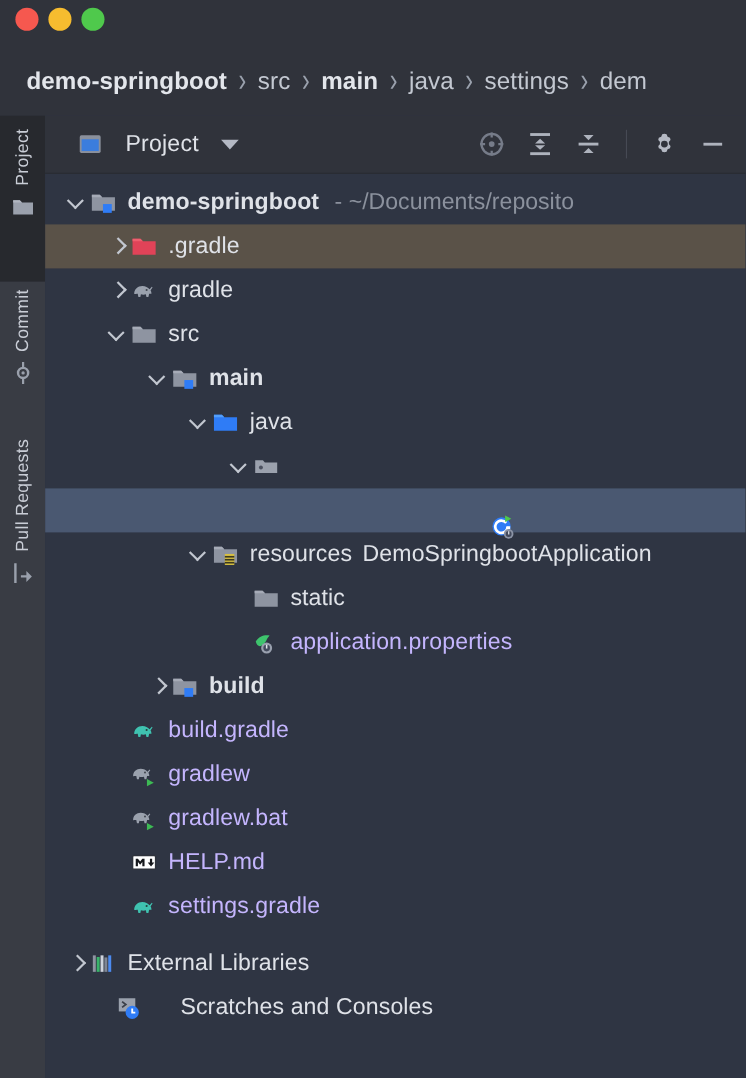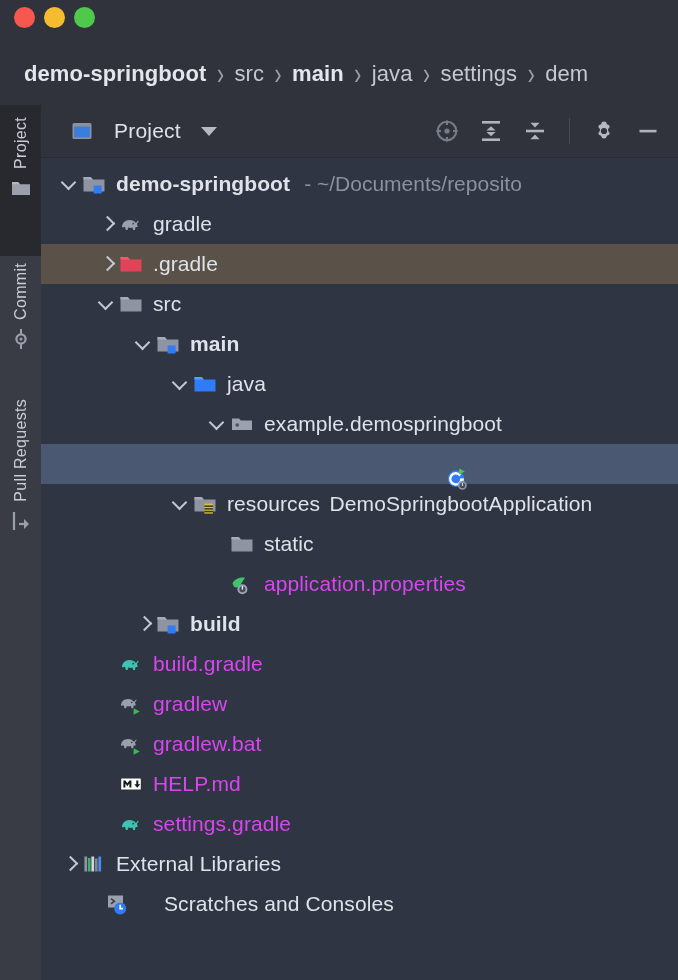--- a/index.html
+++ b/index.html
@@ -203,21 +203,21 @@
   }
   .ricon {
     width: 26px;
     height: 26px;
     flex: none;
     margin-right: 9px;
     display: block;
   }
   .label { letter-spacing: .1px; }
   .label.bold { font-weight: bold; }
-  .label.red  { color: #d946ef; }
+  .label.red  { color: #c4b5fd; }
   .sublabel {
     color: #8b919d;
     margin-left: 14px;
     font-size: 21px;
   }
 </style>
 </head>
 <body>
 
 <div class="window">
@@ -343,35 +343,35 @@
         <div class="row" style="padding-left: 18px;">
           <span class="arrow open"></span>
           <span class="ricon"><svg viewBox="0 0 26 26" width="26" height="26">
               <path d="M2.5 6h7.2l2.2 2.4H23.5V20.5H2.5z" fill="#8e94a1"></path>
               <path d="M2.5 6h7.2l2.2 2.4H2.5z" fill="#a6abb7"></path>
               <rect x="12.6" y="14.5" width="8" height="8" fill="#2f7cf6"></rect>
             </svg></span>
           <span class="label bold">demo-springboot</span>
           <span class="sublabel">- ~/Documents/reposito</span>
         </div>
+        <div class="row hover" style="padding-left: 55px;">
+          <span class="arrow closed"></span>
+          <span class="ricon"><svg viewBox="0 0 26 26" width="26" height="26">
+              <path d="M2.5 6h7.2l2.2 2.4H23.5V20.5H2.5z" fill="#e14358"></path>
+              <path d="M2.5 6h7.2l2.2 2.4H2.5z" fill="#ef5e6e"></path>
+            </svg></span>
+          <span class="label">.gradle</span>
+        </div>
         <div class="row" style="padding-left: 55px;">
           <span class="arrow closed"></span>
           <span class="ricon"><svg viewBox="0 0 26 26" width="26" height="26">
               <path d="M4 16c0-4 3.2-7 7.4-7 3 0 5 1.2 6.6 3l2-2.4.7.7-1.8 2.6c.6 1 .8 2 .8 3.1h-2.1l-.7 3h-1.8l-.5-2.4c-1.3.5-3.2.5-4.5 0L9.6 19H7.8l-.6-3C5.6 15.8 4 16.6 4 16z" fill="#9aa1ad"></path>
               <circle cx="15.3" cy="12.6" r=".95" fill="#41464f"></circle>
             </svg></span>
           <span class="label">gradle</span>
-        </div>
-        <div class="row hover" style="padding-left: 55px;">
-          <span class="arrow closed"></span>
-          <span class="ricon"><svg viewBox="0 0 26 26" width="26" height="26">
-              <path d="M2.5 6h7.2l2.2 2.4H23.5V20.5H2.5z" fill="#e14358"></path>
-              <path d="M2.5 6h7.2l2.2 2.4H2.5z" fill="#ef5e6e"></path>
-            </svg></span>
-          <span class="label">.gradle</span>
         </div>
         <div class="row" style="padding-left: 55px;">
           <span class="arrow open"></span>
           <span class="ricon"><svg viewBox="0 0 26 26" width="26" height="26">
               <path d="M2.5 6h7.2l2.2 2.4H23.5V20.5H2.5z" fill="#8e94a1"></path>
               <path d="M2.5 6h7.2l2.2 2.4H2.5z" fill="#a6abb7"></path>
             </svg></span>
           <span class="label">src</span>
         </div>
         <div class="row" style="padding-left: 92px;">
@@ -390,21 +390,20 @@
               <path d="M2.5 6h7.2l2.2 2.4H2.5z" fill="#539ffb"></path>
             </svg></span>
           <span class="label">java</span>
         </div>
         <div class="row" style="padding-left: 166px;">
           <span class="arrow open"></span>
           <span class="ricon"><svg viewBox="0 0 26 26" width="26" height="26">
               <path d="M3 7.5h7l1.8 2H23V19H3z" fill="#9ba1ad"></path>
               <circle cx="8.2" cy="14" r="1.8" fill="#4c5160"></circle>
             </svg></span>
-          <span class="label">example.demospringboot</span>
         </div>
         <div class="row selected" style="padding-left: 203px; flex-direction: column;">
           <span class="arrow none"></span>
           <span class="ricon"><svg viewBox="0 0 26 26" width="26" height="26">
               <circle cx="12" cy="12.6" r="8.3" fill="#2f7cf6"></circle>
               <path d="M16.2 9.4a5.6 5.6 0 1 0 1.2 3.4" fill="none" stroke="#ffffff" stroke-width="2.4"></path>
               <path d="M16.4 12.4h3.4v2.4h-3.4z" fill="#ffffff"></path>
               <path d="M15.2 2.6l5.6 3-5.6 3z" fill="#4fc94c"></path>
               <circle cx="18.4" cy="19.4" r="4.4" fill="#8b93a5"></circle>
               <circle cx="18.4" cy="19.4" r="2.7" fill="#434a5c"></circle>
@@ -487,21 +486,21 @@
           <span class="label red">HELP.md</span>
         </div>
         <div class="row" style="padding-left: 55px;">
           <span class="arrow none"></span>
           <span class="ricon"><svg viewBox="0 0 26 26" width="26" height="26">
               <path d="M4 16c0-4 3.2-7 7.4-7 3 0 5 1.2 6.6 3l2-2.4.7.7-1.8 2.6c.6 1 .8 2 .8 3.1h-2.1l-.7 3h-1.8l-.5-2.4c-1.3.5-3.2.5-4.5 0L9.6 19H7.8l-.6-3C5.6 15.8 4 16.6 4 16z" fill="#3fc2b0"></path>
               <circle cx="15.3" cy="12.6" r=".95" fill="#21413e"></circle>
             </svg></span>
           <span class="label red">settings.gradle</span>
         </div>
-        <div class="row" style="padding-left: 18px;">
+        <div class="row" style="padding-left: 18px; margin-top: 12px;">
           <span class="arrow closed"></span>
           <span class="ricon"><svg viewBox="0 0 26 26" width="26" height="26">
               <rect x="3.4" y="5.5" width="2.7" height="15" fill="#8e94a1"></rect>
               <rect x="6.9" y="7" width="2.7" height="13.5" fill="#39b36a"></rect>
               <rect x="10.4" y="5.5" width="2.7" height="15" fill="#cfd4dd"></rect>
               <rect x="13.9" y="7.4" width="2.7" height="13.1" fill="#7f8694"></rect>
               <rect x="17.4" y="5.5" width="2.7" height="15" fill="#4c8bf0"></rect>
             </svg></span>
           <span class="label">External Libraries</span>
         </div>

